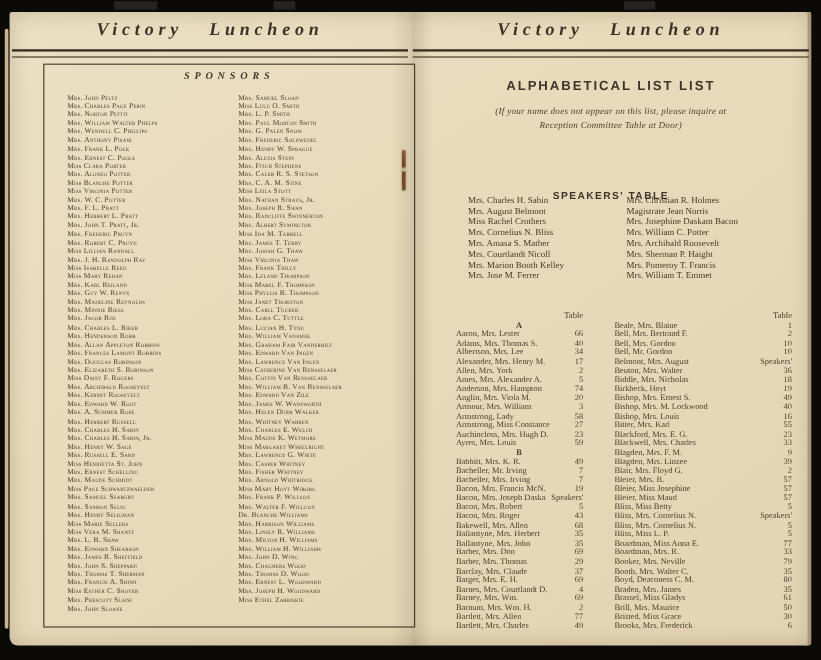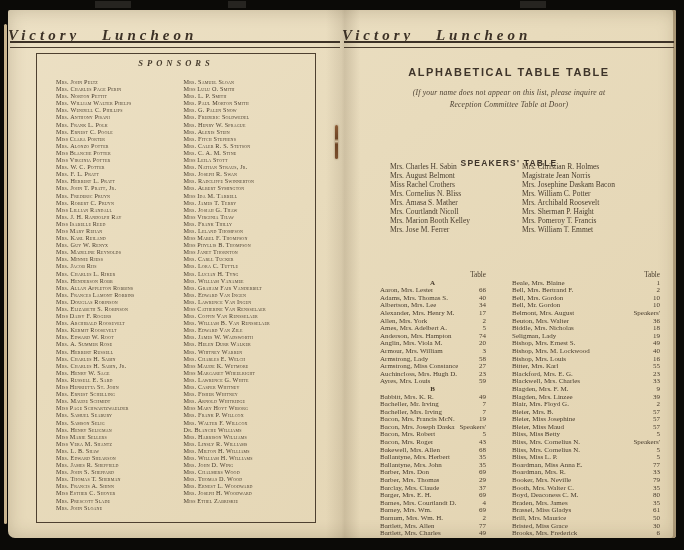--- a/index.html
+++ b/index.html
@@ -8,28 +8,28 @@
   .film-mark{position:absolute;height:7px;background:#262420;top:1px;}
   .paper{position:absolute;left:8px;top:10px;width:668px;height:528px;
          background:linear-gradient(145deg,#ece0c4 0%,#e8dbbc 40%,#e3d4b2 100%);
          border-radius:2px 2px 3px 7px;
          box-shadow:inset 0 0 18px rgba(60,45,20,.22), inset -3px 0 0 #b7a483;}
   .fold-shade{position:absolute;left:318px;top:0;width:34px;height:100%;
          background:linear-gradient(to right,rgba(70,52,28,0) 0%,rgba(70,52,28,.10) 45%,rgba(70,52,28,.16) 55%,rgba(70,52,28,0) 100%);}
   .page{position:absolute;top:0;width:334px;height:100%;}
   .page-left{left:0;}
   .page-right{left:334px;}
-  .vl-title{position:absolute;top:17px;left:0;width:100%;
+  .vl-title{position:absolute;top:7px;left:0;width:100%;text-align:center;
          font:italic 600 15px "Liberation Serif","DejaVu Serif",serif;
          letter-spacing:4px;word-spacing:14px;color:#3c3126;}
   .rule{position:absolute;top:31px;left:2px;right:2px;height:4px;
          border-top:2px solid #3c3126;border-bottom:1px solid #4a3d2e;}
   
   .sponsor-box{position:absolute;left:28px;top:43px;width:278px;height:468px;
-         border:1px solid #4e4030;}
+         border:1px solid #4e4030;padding-left:30px;}
   .sponsor-title{position:absolute;top:4px;left:0;width:100%;text-align:center;
          font:italic 600 8.5px "Liberation Serif",serif;letter-spacing:4px;color:#453a2c;}
   .sponsor-cols{position:absolute;top:24px;left:19px;right:4px;display:flex;}
   .sponsor-col{flex:1;font-size:6.2px;line-height:7.1px;color:#473b2c;
          font-variant:small-caps;letter-spacing:.2px;white-space:nowrap;}
   
   .alpha-title{position:absolute;top:56px;left:0;width:100%;text-align:center;
          font-family:"Liberation Sans","DejaVu Sans",sans-serif;font-size:11px;font-weight:600;
          letter-spacing:1.6px;color:#3e342a;}
   .note{position:absolute;left:0;width:100%;text-align:center;
@@ -37,21 +37,21 @@
   .note1{top:78px;} .note2{top:90px;}
   .spk-title{position:absolute;top:116px;left:0;width:100%;text-align:center;
          font-family:"Liberation Sans","DejaVu Sans",sans-serif;font-size:8.5px;font-weight:600;
          letter-spacing:1.2px;color:#3e342a;margin-top:32px;}
   .presiding{position:absolute;top:134px;left:0;width:100%;text-align:center;
          font:italic 7.6px "Liberation Serif",serif;color:#473b2c;}
   .spk-cols{position:absolute;top:152px;left:48px;right:22px;display:flex;}
   .spk-col{flex:1;font-size:7.5px;line-height:9px;color:#473b2c;white-space:nowrap;}
   .spk-center{position:absolute;top:226px;left:0;width:100%;text-align:center;
          font-size:7.5px;color:#473b2c;}
-  .alpha-cols{position:absolute;top:262px;left:38px;display:flex;}
+  .alpha-cols{position:absolute;top:250px;left:38px;display:flex;}
   .alpha-col{font-size:7px;line-height:7.6px;color:#473b2c;}
   .alpha-col1{width:106px;margin-right:26px;}
   .alpha-col2{width:148px;}
   .col-header{text-align:right;font-size:7.2px;}
   .sec-head{text-align:center;font-weight:600;letter-spacing:1px;}
   .tbl-row{display:flex;justify-content:space-between;white-space:nowrap;}
   .tbl-row .nm{overflow:hidden;}
   .tbl-row .no{margin-left:4px;}
   .staple{position:absolute;left:327px;top:115px;width:3px;height:34px;border-radius:2px;
          background:linear-gradient(to bottom,#8a5a34 0%,#6d4424 40%,#d8c6a4 48%,#6d4424 56%,#7a4e2c 100%);
@@ -202,21 +202,21 @@
               <div class="name-row">Mrs. Joseph H. Woodward</div>
               <div class="name-row">Miss Ethel Zabriskie</div>
             </div>
         </div>
       </div>
     </div>
 
     <div class="page page-right">
       <div class="vl-title">Victory Luncheon</div>
       <div class="rule"></div>
-      <div class="alpha-title">ALPHABETICAL TABLE TABLE</div>
+      <div class="alpha-title">ALPHABETICAL LIST LIST</div>
       <div class="note note1">(If your name does not appear on this list, please inquire at</div>
       <div class="note note2">Reception Committee Table at Door)</div>
       <div class="spk-title">SPEAKERS' TABLE</div>
       <div class="spk-cols">
         <div class="spk-col">
             <div class="name-row">Mrs. Charles H. Sabin</div>
             <div class="name-row">Mrs. August Belmont</div>
             <div class="name-row">Miss Rachel Crothers</div>
             <div class="name-row">Mrs. Cornelius N. Bliss</div>
             <div class="name-row">Mrs. Amasa S. Mather</div>
@@ -253,21 +253,21 @@
             </div>
             <div class="tbl-row">
               <span class="nm">Alexander, Mrs. Henry M.</span>
               <span class="no">17</span>
             </div>
             <div class="tbl-row">
               <span class="nm">Allen, Mrs. York</span>
               <span class="no">2</span>
             </div>
             <div class="tbl-row">
-              <span class="nm">Ames, Mrs. Adelbert A.</span>
+              <span class="nm">Ames, Mrs. Alexander A.</span>
               <span class="no">5</span>
             </div>
             <div class="tbl-row">
               <span class="nm">Anderson, Mrs. Hampton</span>
               <span class="no">74</span>
             </div>
             <div class="tbl-row">
               <span class="nm">Anglin, Mrs. Viola M.</span>
               <span class="no">20</span>
             </div>
@@ -393,21 +393,21 @@
             </div>
             <div class="tbl-row">
               <span class="nm">Beuton, Mrs. Walter</span>
               <span class="no">36</span>
             </div>
             <div class="tbl-row">
               <span class="nm">Biddle, Mrs. Nicholas</span>
               <span class="no">18</span>
             </div>
             <div class="tbl-row">
-              <span class="nm">Seligman, Lady</span>
+              <span class="nm">Birkbeck, Hoyt</span>
               <span class="no">19</span>
             </div>
             <div class="tbl-row">
               <span class="nm">Bishop, Mrs. Ernest S.</span>
               <span class="no">49</span>
             </div>
             <div class="tbl-row">
               <span class="nm">Bishop, Mrs. M. Lockwood</span>
               <span class="no">40</span>
             </div>

